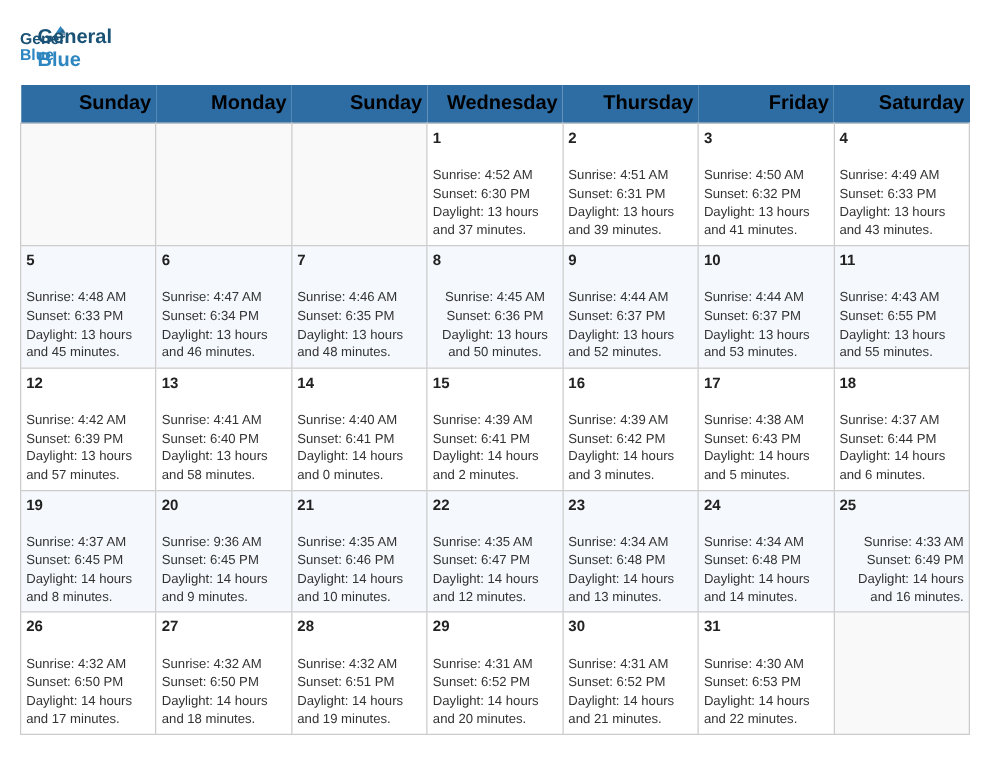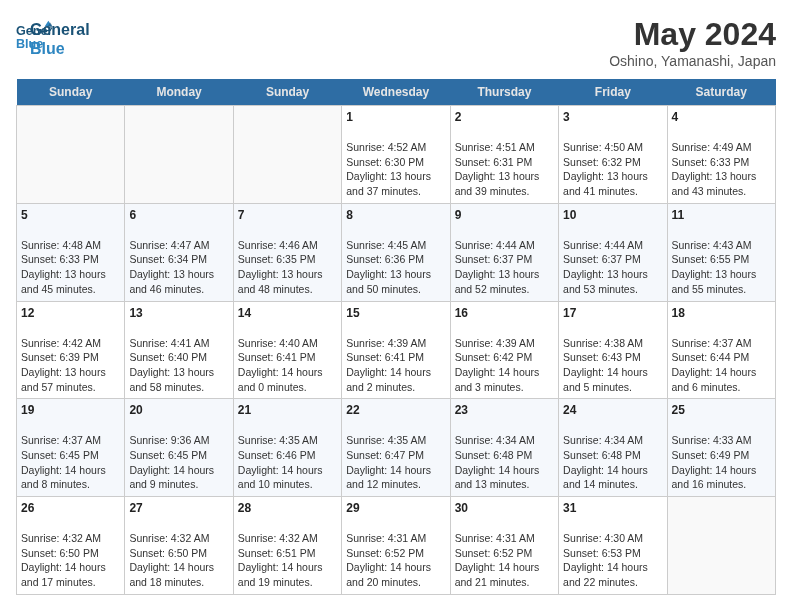--- a/index.html
+++ b/index.html
@@ -37,24 +37,24 @@
       font-size: 14px;
       color: #555;
     }
     table {
       width: 100%;
       border-collapse: collapse;
       font-size: 11px;
     }
     th {
       background-color: #2e6da4;
-      color: #e5e5e5;
+      color: #000000;
       padding: 6px 4px;
-      text-align: center;
-      font-size: 12px;
+      text-align: right;
+      font-size: 16px;
       font-weight: bold;
     }
     td {
       border: 1px solid #ccc;
       vertical-align: top;
       padding: 4px;
       width: 108px;
       min-height: 80px;
       background: #fff;
     }
@@ -89,24 +89,20 @@
       <text x="0" y="18" font-size="14" font-weight="bold" fill="#1a5276">General</text>
       <text x="0" y="32" font-size="14" font-weight="bold" fill="#2e86c1">Blue</text>
       <polygon points="32,8 40,8 36,2" fill="#2e86c1"></polygon>
       <polygon points="34,10 42,10 38,4" fill="#1a5276" opacity="0.6"></polygon>
     </svg>
     <div style="display:flex;flex-direction:column;line-height:1.2;margin-left:-26px;margin-top:4px;">
       <span style="font-size:16px;font-weight:bold;color:#1a5276;">General</span>
       <span style="font-size:16px;font-weight:bold;color:#2e86c1;">Blue</span>
     </div>
   </div>
-  <div class="title-block">
-    <div class="month-year">May 2024</div>
-    <div class="location">Oshino, Yamanashi, Japan</div>
-  </div>
 </div>
 
 <table>
   <thead>
     <tr>
     <th>Sunday</th>
         <th>Monday</th>
         <th>Sunday</th>
         <th>Wednesday</th>
         <th>Thursday</th>
@@ -158,21 +154,21 @@
 Daylight: 13 hours and 46 minutes.</div>
         </td>
         <td>
           <div class="day-num">7</div>
           <div class="day-info" style="white-space: pre-line;">Sunrise: 4:46 AM
 Sunset: 6:35 PM
 Daylight: 13 hours and 48 minutes.</div>
         </td>
         <td>
           <div class="day-num">8</div>
-          <div class="day-info" style="white-space: pre-line;">Sunrise: 4:45 AM
+          <div class="day-info" style="white-space: pre-line; text-align: center;">Sunrise: 4:45 AM
 Sunset: 6:36 PM
 Daylight: 13 hours and 50 minutes.</div>
         </td>
         <td>
           <div class="day-num">9</div>
           <div class="day-info" style="white-space: pre-line;">Sunrise: 4:44 AM
 Sunset: 6:37 PM
 Daylight: 13 hours and 52 minutes.</div>
         </td>
         <td>
@@ -264,21 +260,21 @@
 Daylight: 14 hours and 13 minutes.</div>
         </td>
         <td>
           <div class="day-num">24</div>
           <div class="day-info" style="white-space: pre-line;">Sunrise: 4:34 AM
 Sunset: 6:48 PM
 Daylight: 14 hours and 14 minutes.</div>
         </td>
         <td>
           <div class="day-num">25</div>
-          <div class="day-info" style="white-space: pre-line;">Sunrise: 4:33 AM
+          <div class="day-info" style="white-space: pre-line; text-align: right;">Sunrise: 4:33 AM
 Sunset: 6:49 PM
 Daylight: 14 hours and 16 minutes.</div>
         </td>
       </tr>
       <tr>
         <td>
           <div class="day-num">26</div>
           <div class="day-info" style="white-space: pre-line;">Sunrise: 4:32 AM
 Sunset: 6:50 PM
 Daylight: 14 hours and 17 minutes.</div>

